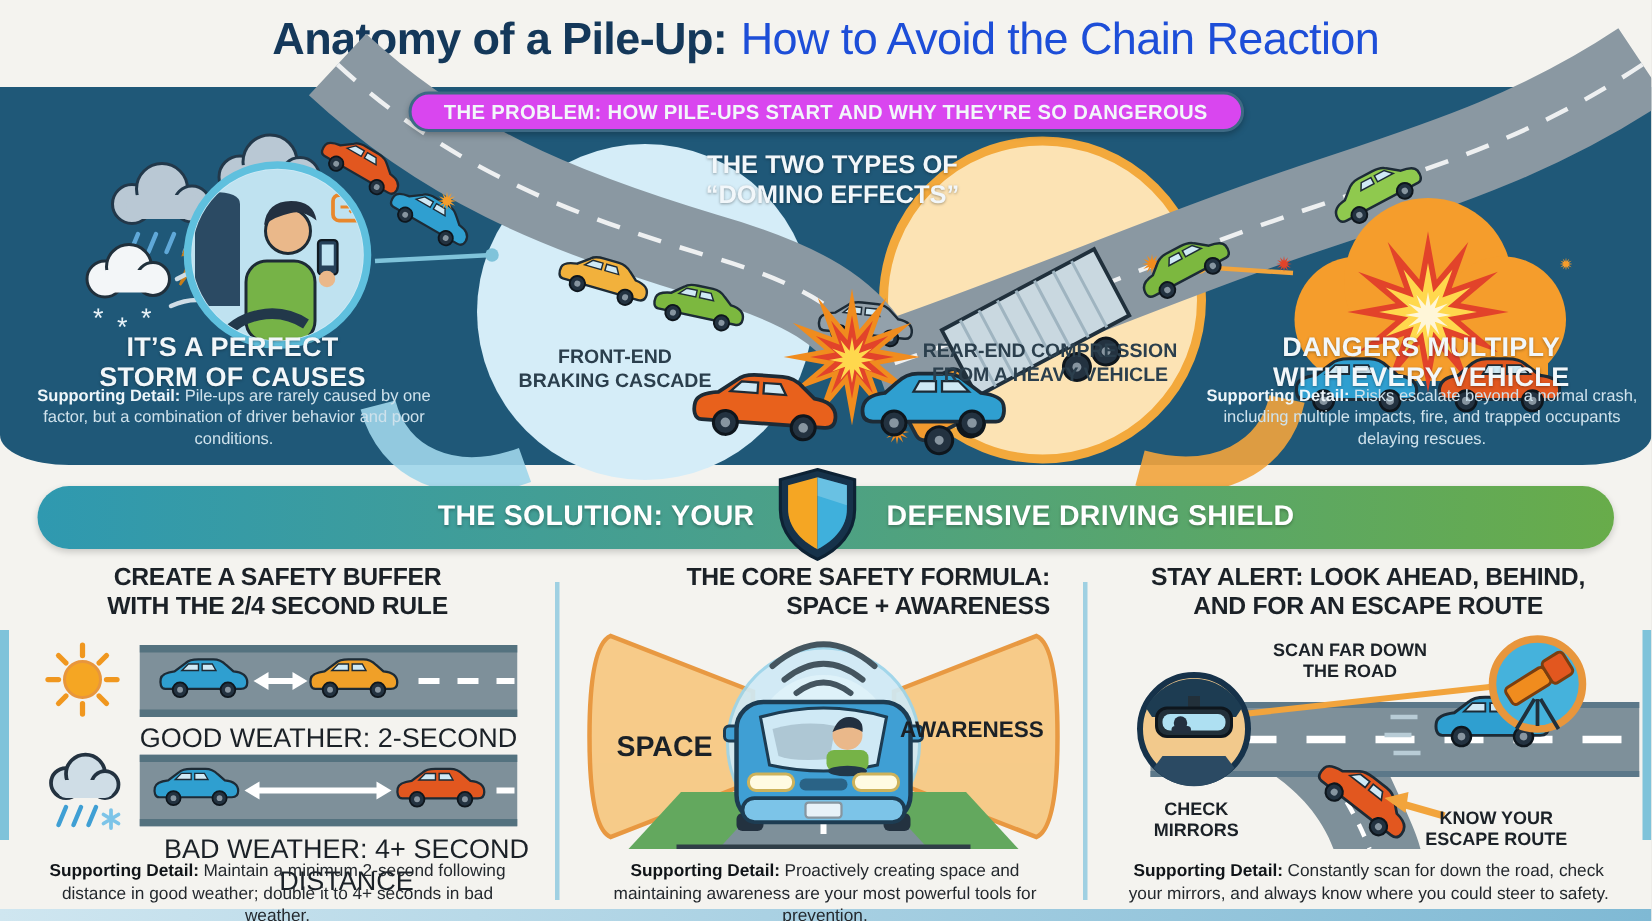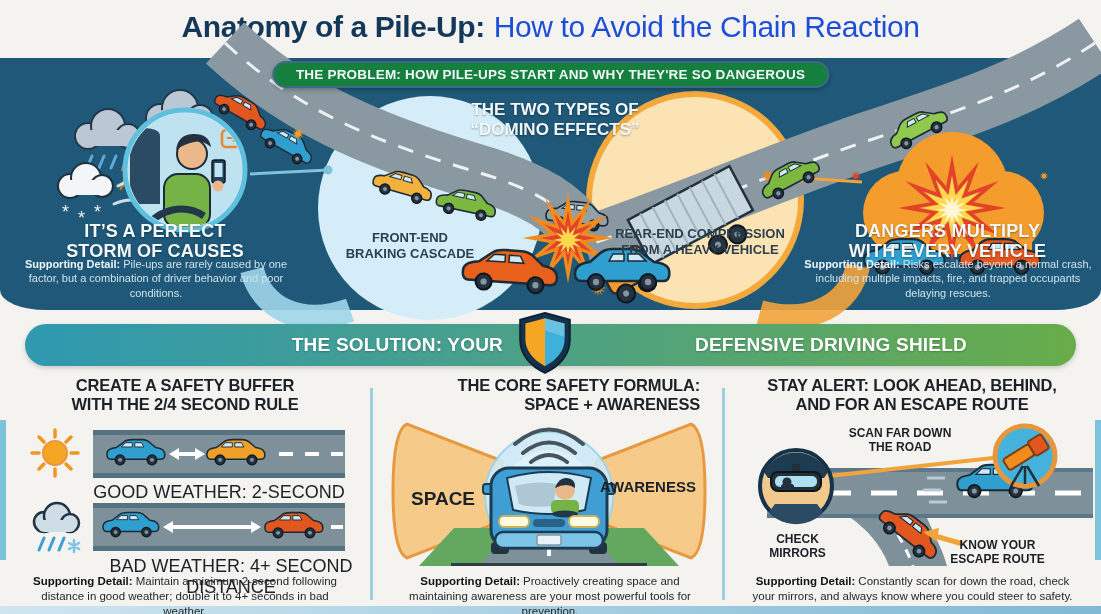--- a/index.html
+++ b/index.html
@@ -8,42 +8,42 @@
   .abs{position:absolute;}
   .pre{white-space:pre-line;}
   
   #title{top:10px;left:0;width:1101px;text-align:center;font-size:30px;letter-spacing:-0.4px;}
   #title .t-bold{font-weight:700;color:#14385a;}
   #title .t-rest{font-weight:400;color:#1d4ed8;margin-left:9px;}
   
   #topbg{top:58px;left:0;width:1101px;height:252px;background:#1f5878;
          border-radius:0 0 46px 46px / 0 0 20px 20px;}
   #topArt{top:58px;left:0;overflow:visible;}
-  .pill{top:61px;left:50%;transform:translateX(-50%);background:#15803d;color:#f2f7fa;
+  .pill{top:61px;left:50%;transform:translateX(-50%);background:#d946ef;color:#f2f7fa;
         border:2px solid #3d6a84;border-radius:16px;padding:4px 22px;font-size:13.5px;
         font-weight:700;letter-spacing:.2px;white-space:nowrap;box-shadow:0 2px 4px rgba(0,0,0,.25);}
   .w-title{font-weight:700;color:#f2f7fa;text-align:center;text-shadow:0 1px 2px rgba(0,0,0,.35);}
   #dominoTitle{top:100px;left:430px;width:250px;font-size:17px;line-height:1.15;}
   #causesTitle{top:222px;left:15px;width:280px;font-size:18px;line-height:1.1;letter-spacing:.2px;}
   #dangersTitle{top:222px;left:800px;width:295px;font-size:18px;line-height:1.1;letter-spacing:.2px;}
   .support-dark{font-size:11px;line-height:1.3;color:#cfe2ec;text-align:center;font-weight:500;}
   .support-dark .sl{font-weight:700;color:#eef6fa;margin-right:3px;}
   #causesSupport{top:257px;left:10px;width:292px;}
   #dangersSupport{top:257px;left:798px;width:300px;}
   .bubble-label{font-weight:700;color:#2b3f4d;text-align:center;font-size:13px;line-height:1.2;}
   #frontLabel{top:230px;left:330px;width:160px;}
   #rearLabel{top:226px;left:602px;width:196px;}
   
   #band{top:324px;left:25px;width:1051px;height:42px;border-radius:24px;
         background:linear-gradient(90deg,#2f99b0 0%,#4aa08a 45%,#68ac4a 100%);
         box-shadow:0 2px 5px rgba(0,0,0,.18);}
   #band .bl,#band .br{position:absolute;top:0;height:42px;line-height:42px;color:#ffffff;
         font-weight:700;font-size:19px;text-shadow:0 1px 2px rgba(0,0,0,.25);letter-spacing:.2px;}
   #band .bl{left:0;width:478px;text-align:right;}
-  #band .br{left:566px;width:480px;text-align:center;}
+  #band .br{left:566px;width:480px;text-align:left;}
   #shieldIcon{top:312px;left:518px;}
   
   .divider{top:388px;width:3px;height:212px;background:#9fd0e2;}
   .edge-strip{top:420px;width:6px;height:140px;background:#7fc3da;}
   #bottomStrip{top:606px;left:0;width:1101px;height:8px;
         background:linear-gradient(90deg,#cfe6f0,#7fb9d4);}
   .col-title{font-weight:700;color:#1b2127;text-align:center;font-size:16.5px;line-height:1.18;letter-spacing:-0.2px;}
   #bufferTitle{top:376px;left:30px;width:310px;}
   #formulaTitle{top:376px;left:400px;width:300px;text-align:right;}
   #alertTitle{top:376px;left:738px;width:348px;}

